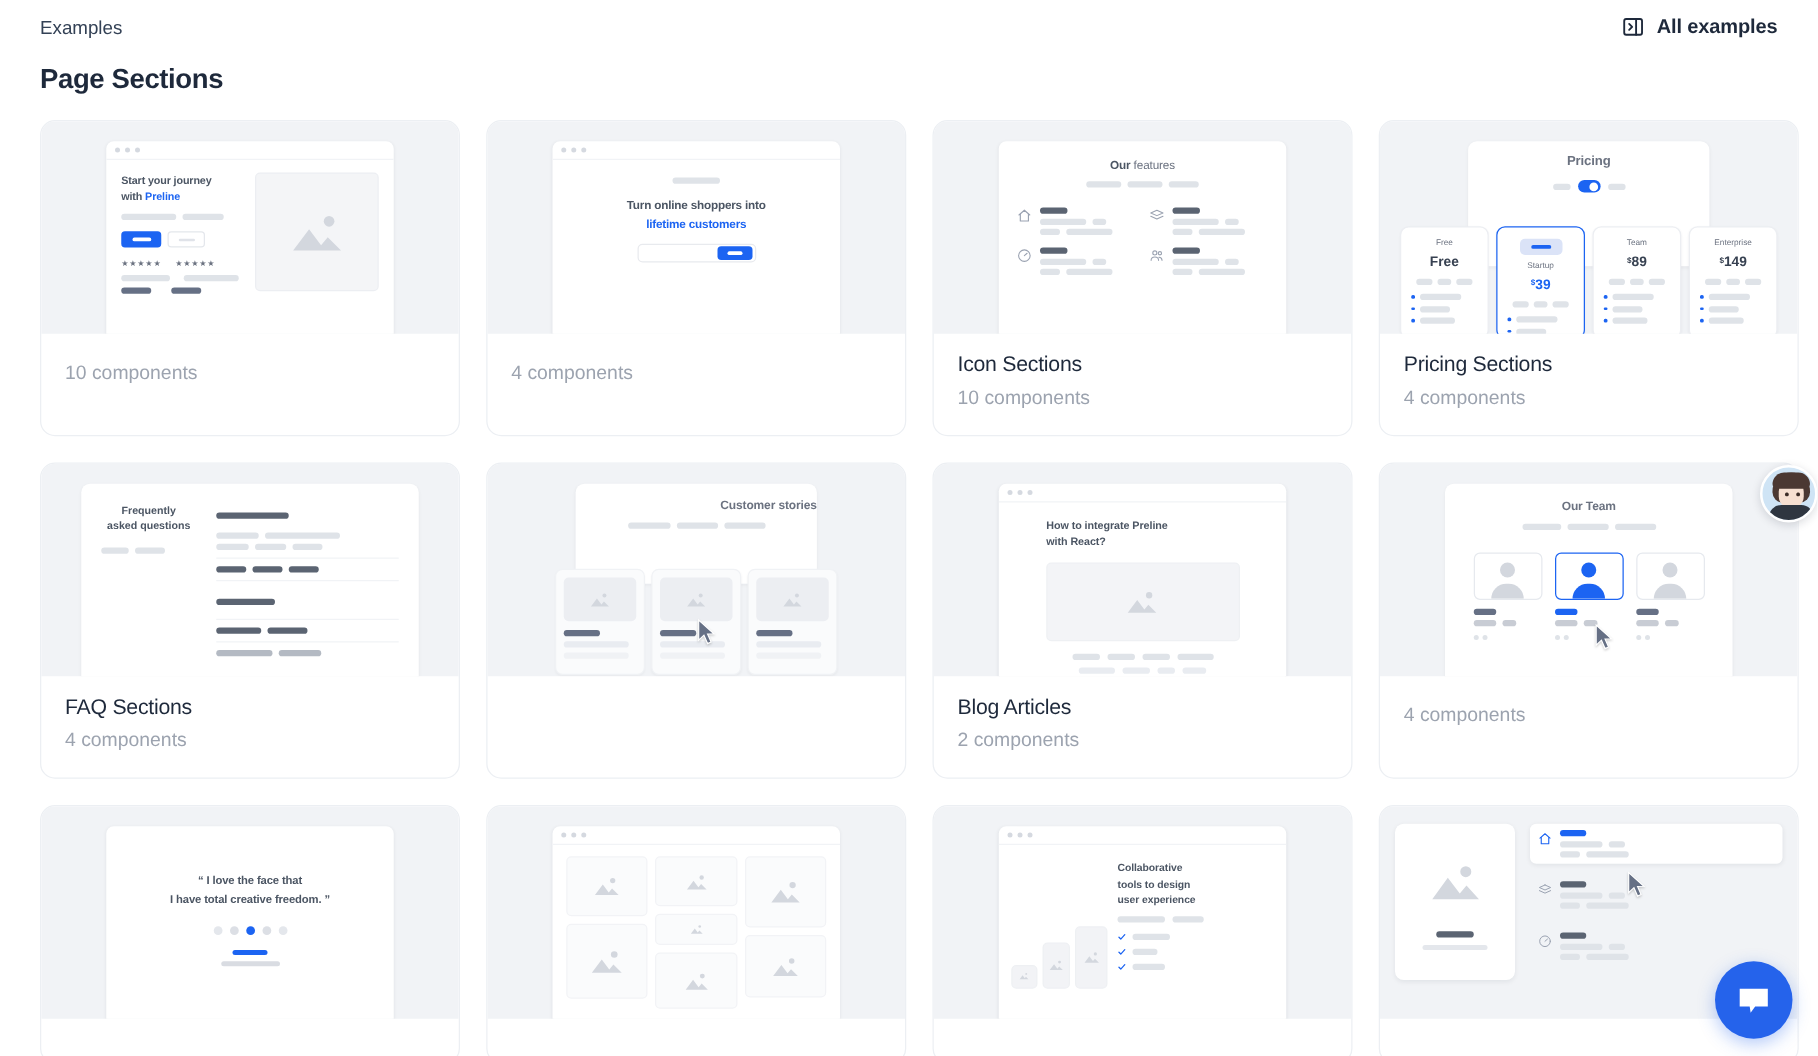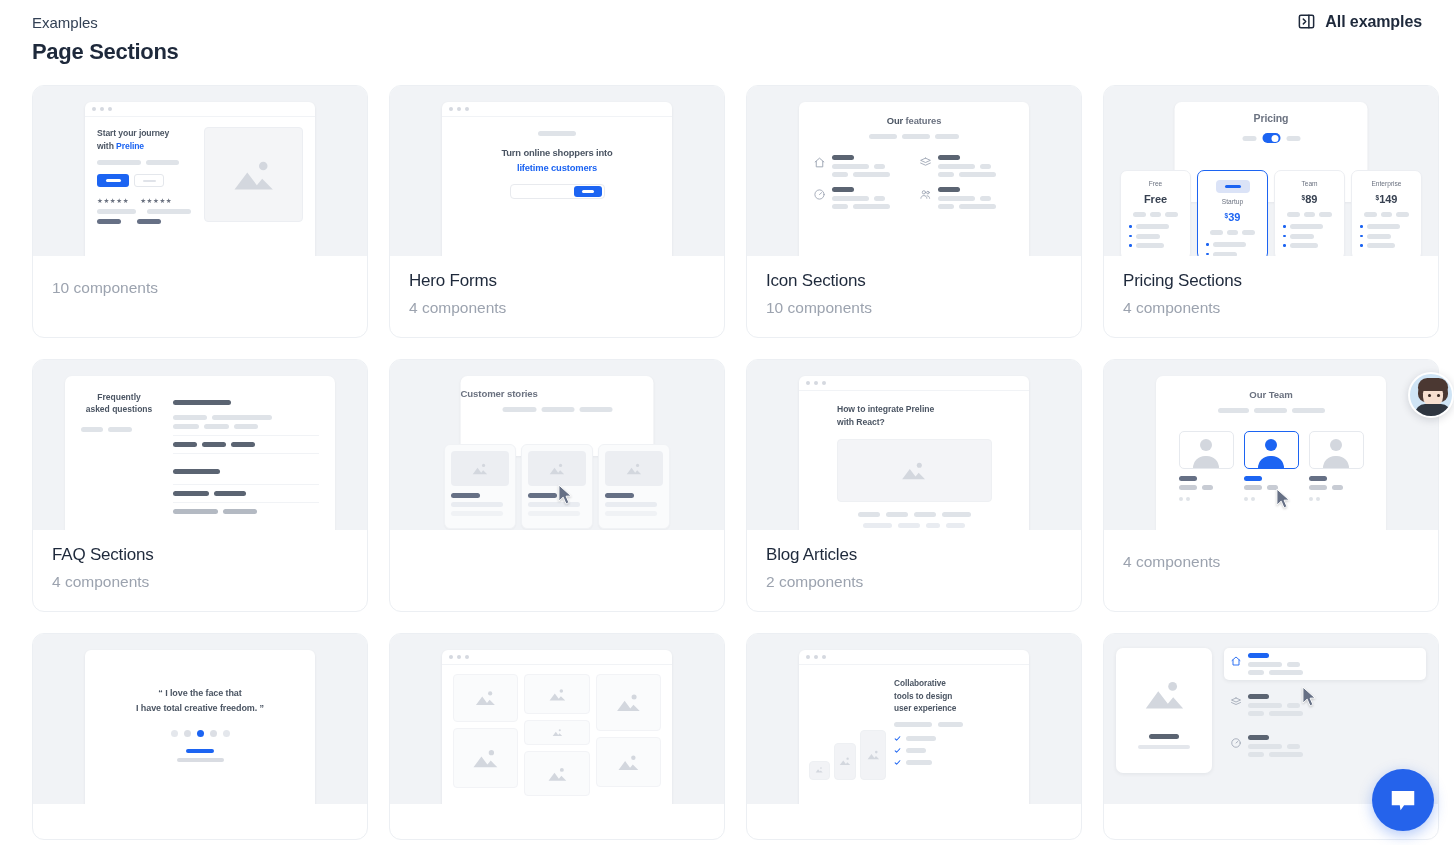--- a/index.html
+++ b/index.html
@@ -10,21 +10,21 @@
     overflow: hidden;
   }
   .page { position: relative; width: 1454px; height: 845px; padding: 0 32px; }
 
   
   .topbar { display: flex; align-items: flex-start; justify-content: space-between; padding-top: 12px; }
   .breadcrumb { font-size: 15px; color: #334155; line-height: 22px; }
   .all-examples { display: flex; align-items: center; gap: 9px; cursor: pointer; }
   .all-examples .label { font-size: 16px; font-weight: 700; color: #1e293b; letter-spacing: -0.1px; }
   .panel-icon { width: 19px; height: 19px; color: #1e293b; display: block; }
-  .page-title { font-size: 22px; font-weight: 700; color: #1e293b; letter-spacing: -0.3px; margin-top: 5px; }
+  .page-title { font-size: 22px; font-weight: 700; color: #1e293b; letter-spacing: -0.3px; margin-top: 16px; }
 
   
   .grid {
     margin-top: 20px;
     display: grid;
     grid-template-columns: repeat(4, 336px);
     column-gap: 21px;
     row-gap: 21px;
   }
   .card {
@@ -102,21 +102,21 @@
   .hero2 .field .sbtn { width: 28px; height: 11px; border-radius: 3px; background: #1c64f2; display: flex; align-items: center; justify-content: center; }
   .hero2 .field .sbtn i { width: 12px; height: 2.2px; background: #fff; border-radius: 2px; display: block; }
 
   
   .plain {
     position: absolute; left: 50%; transform: translateX(-50%); top: 16px;
     width: 230px; height: 170px; background: #fff; border-radius: 6px;
     box-shadow: 0 1px 3px rgba(15,23,42,.06); padding: 13px 14px;
   }
   .plain h4 { font-size: 9.4px; font-weight: 700; color: #4b5563; text-align: center; letter-spacing: -.1px; }
-  .plain h4 .muted { font-weight: 700; color: #6b7280; }
+  .plain h4 .muted { font-weight: 400; color: #6b7280; }
   .center-bars { display: flex; gap: 5px; justify-content: center; margin-top: 8px; }
   .feat-grid { display: grid; grid-template-columns: 1fr 1fr; gap: 10px 10px; margin-top: 16px; }
   .feat { display: flex; gap: 6px; }
   .feat .ic { width: 13px; height: 13px; color: #9aa2b1; flex: none; }
   .feat .ic svg { width: 100%; height: 100%; }
   .feat .lines { flex: 1; display: flex; flex-direction: column; gap: 3.5px; }
 
   
   .price-head { position: absolute; left: 50%; transform: translateX(-50%); top: 16px; width: 193px; height: 100px; background: #fff; border-radius: 7px; box-shadow: 0 1px 3px rgba(15,23,42,.05); }
   .price-head h4 { text-align: center; font-size: 10.5px; color: #6b7280; padding-top: 10px; letter-spacing: -.1px; }
@@ -139,21 +139,21 @@
 
   
   .faq { position: absolute; left: 50%; transform: translateX(-50%); top: 16px; width: 270px; height: 170px; background: #fff; border-radius: 7px; box-shadow: 0 1px 3px rgba(15,23,42,.05); padding: 15px 16px; display: flex; gap: 16px; }
   .faq h4 { font-size: 8.5px; color: #4b5563; line-height: 12px; width: 76px; flex: none; text-align: center; }
   .faq .right { flex: 1; }
   .faq .qrow { padding: 6px 0; border-bottom: 1px solid #f1f3f6; }
   .faq .qrow:first-child { padding-top: 0; }
 
   
   .blogsec-head { position: absolute; left: 50%; transform: translateX(-50%); top: 16px; width: 193px; height: 80px; background: #fff; border-radius: 7px; box-shadow: 0 1px 3px rgba(15,23,42,.05); }
-  .blogsec-head h4 { text-align: left; font-size: 9.6px; color: #6b7280; padding-top: 12px; letter-spacing: -.1px; }
+  .blogsec-head h4 { text-align: right; font-size: 9.6px; color: #6b7280; padding-top: 12px; letter-spacing: -.1px; }
   .blogcards { position: absolute; left: 50%; transform: translateX(-50%); top: 84px; display: flex; gap: 5px; }
   .blogcard { width: 72px; height: 85px; background: #fafbfc; border: 1px solid #f0f2f5; border-radius: 6px; padding: 6px; box-shadow: 0 1px 2px rgba(15,23,42,.03); }
   .blogcard .imgph { width: 100%; height: 35px; }
   .blogcard .ls { margin-top: 7px; display: flex; flex-direction: column; gap: 4px; }
 
   
   .art { padding-top: 12px; }
   .art h4 { font-size: 8.6px; color: #4b5563; line-height: 13px; padding-left: 26px; letter-spacing: -.05px; }
   .art .imgph { margin: 10px auto 0; width: 155px; height: 63px; border: 1px solid #eef0f3; background: #f3f4f7; }
   .art .tags { display: flex; gap: 6px; justify-content: center; margin-top: 10px; }
@@ -337,21 +337,20 @@
             </h4>
             <div class="field">
               <span class="sbtn">
                   <i></i>
                 </span>
             </div>
           </div>
         </div>
       </div>
       <div class="card-meta">
-        <div class="card-title">Hero Forms</div>
         <div class="card-count">4 components</div>
       </div>
     </div>
 
     <div class="card">
       <div class="card-preview">
         <div class="plain">
           <h4>
             <span>Our </span><span class="muted">features</span>
           </h4>

